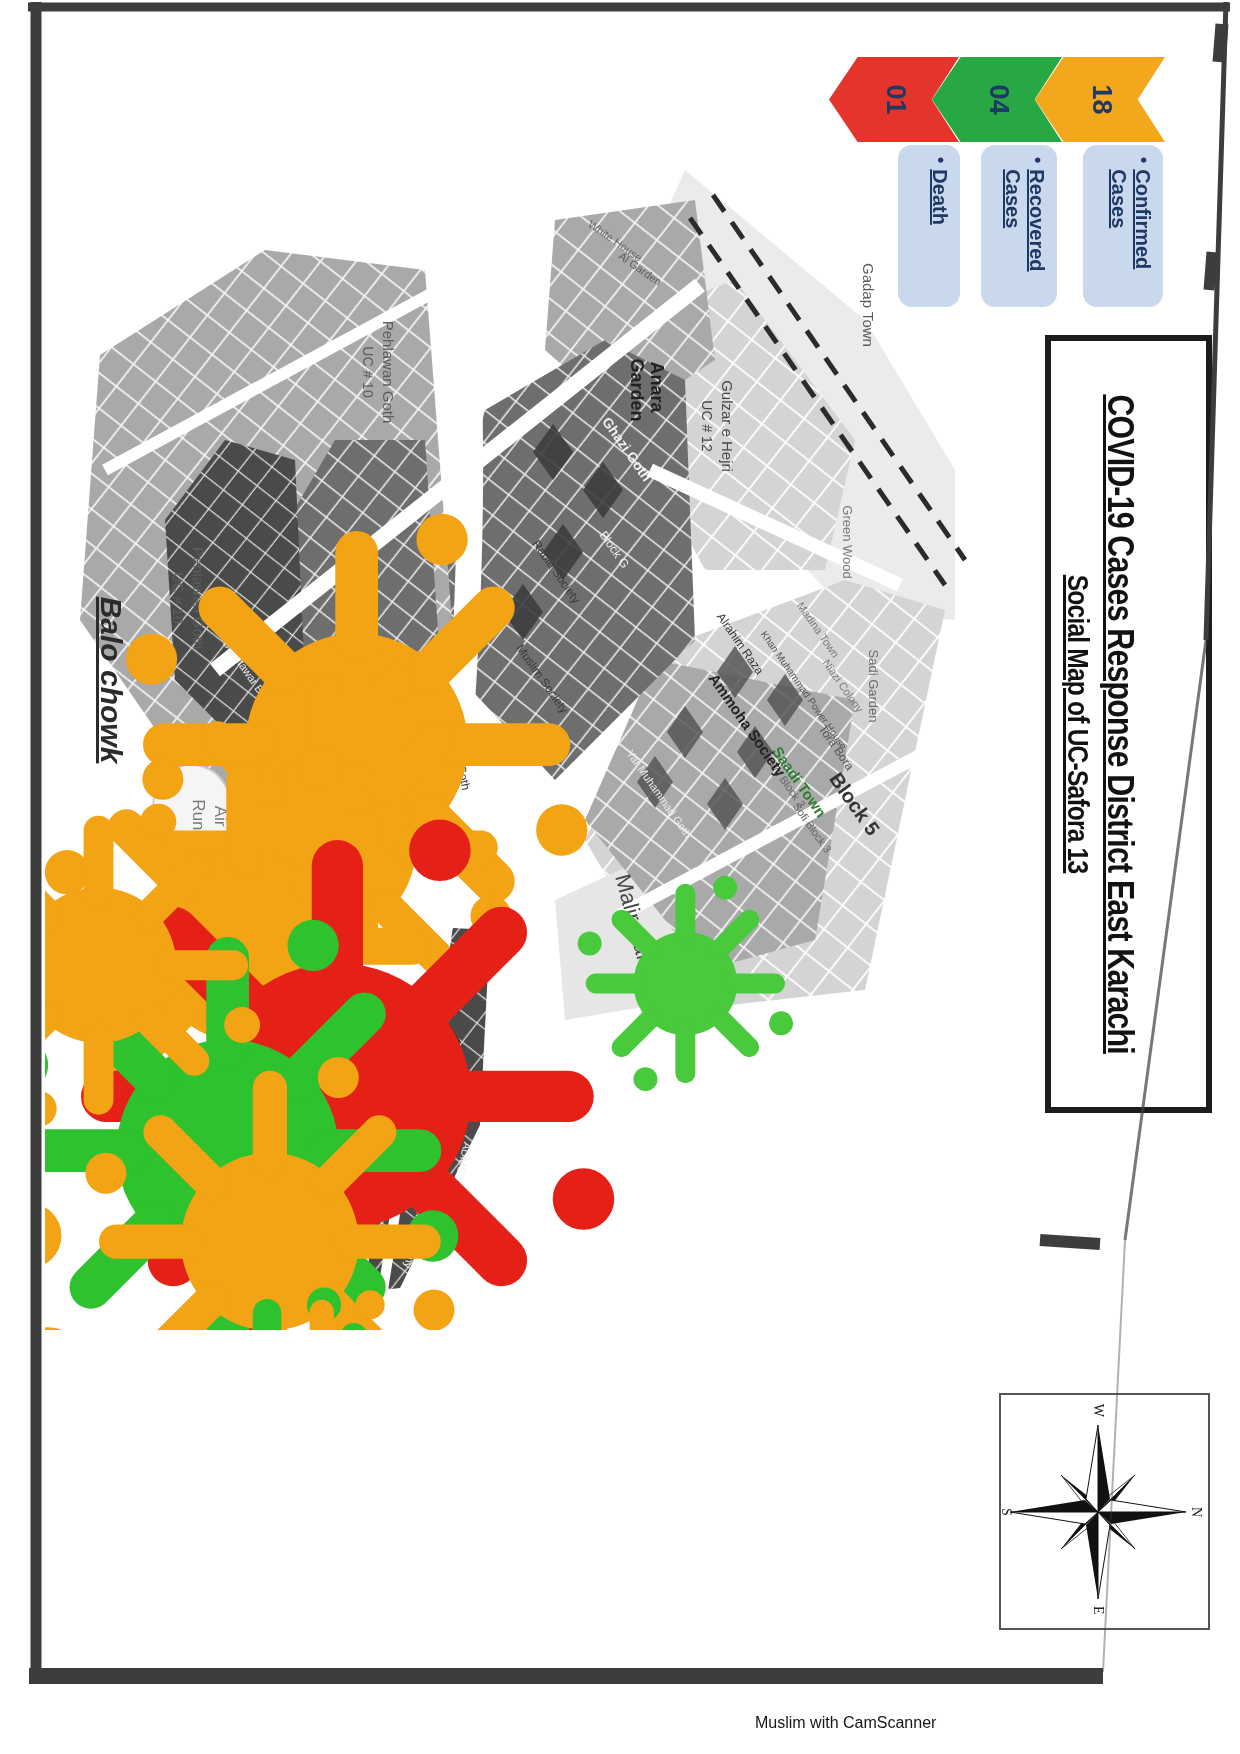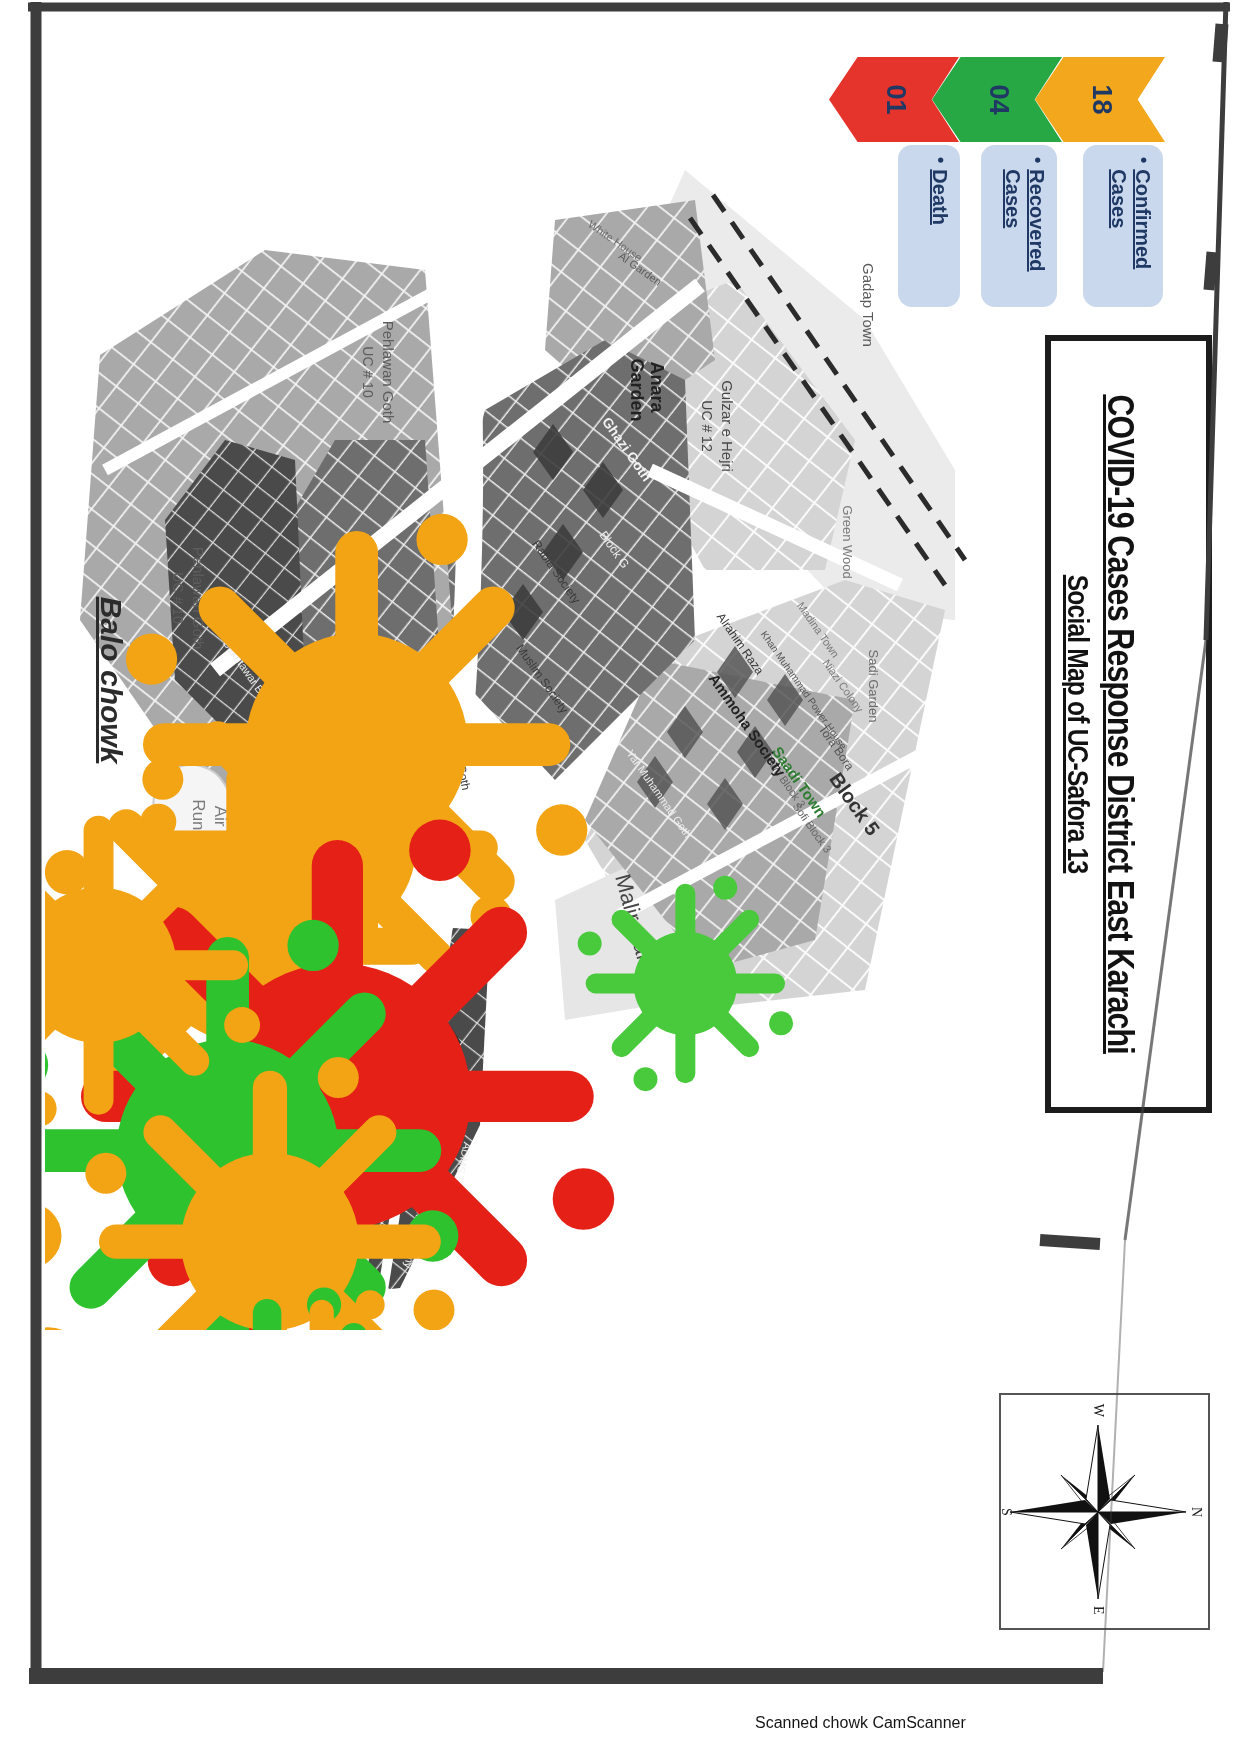--- a/index.html
+++ b/index.html
@@ -252,14 +252,14 @@
       <path d="M29 1676 H1103" stroke-width="16"></path>
       <path d="M1226 2 L1206 640" stroke-width="5"></path>
       <path d="M1206 640 L1125 1240" stroke-width="3" opacity="0.7"></path>
       <path d="M1125 1240 L1103 1672" stroke-width="2" opacity="0.4"></path>
       <path d="M1222 24 L1219 62" stroke-width="13"></path>
       <path d="M1212 252 L1209 290" stroke-width="11"></path>
       <path d="M1040 1240 L1100 1244" stroke-width="12"></path>
     </g>
   </svg>
 
-  <div class="watermark">Scanned chowk CamScanner</div>
+  <div class="watermark">Muslim with CamScanner</div>
 </div>
 
 </body></html>

